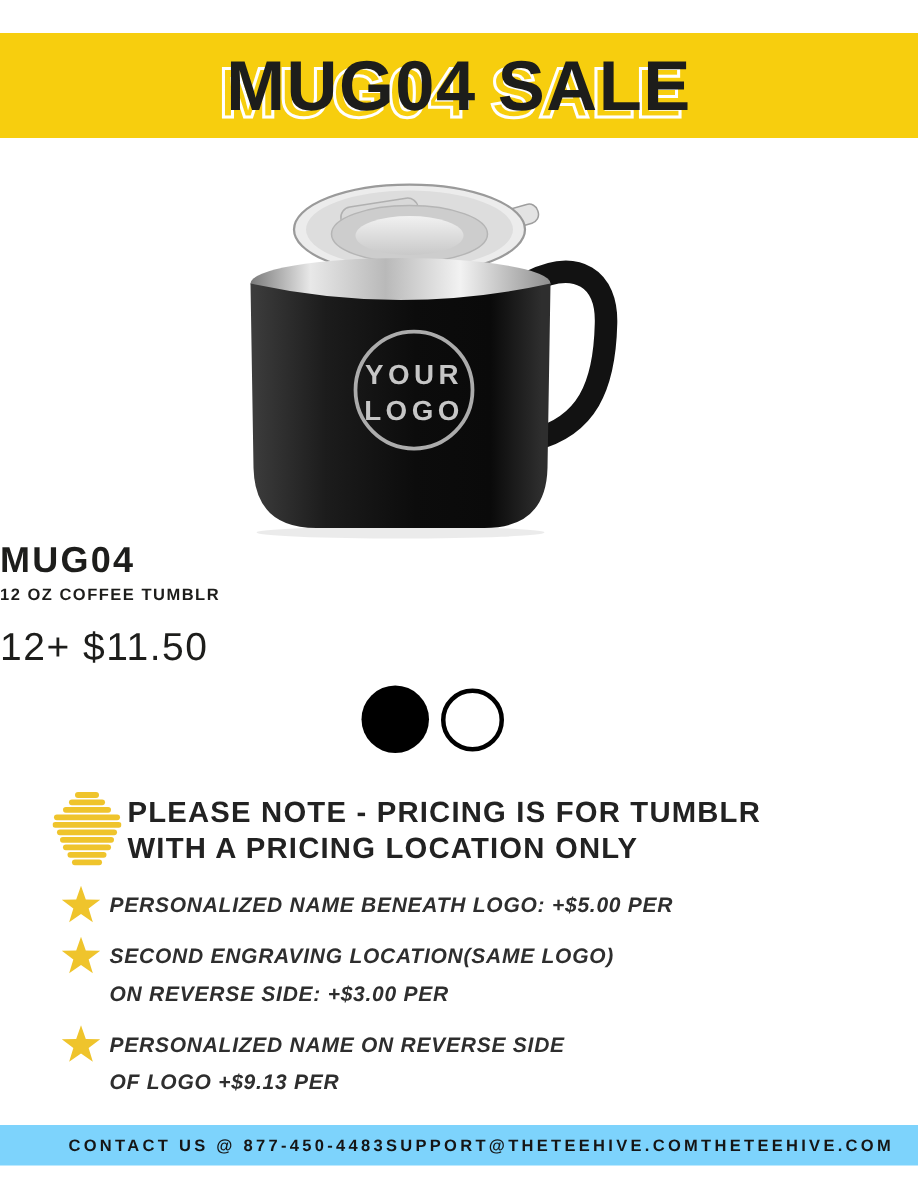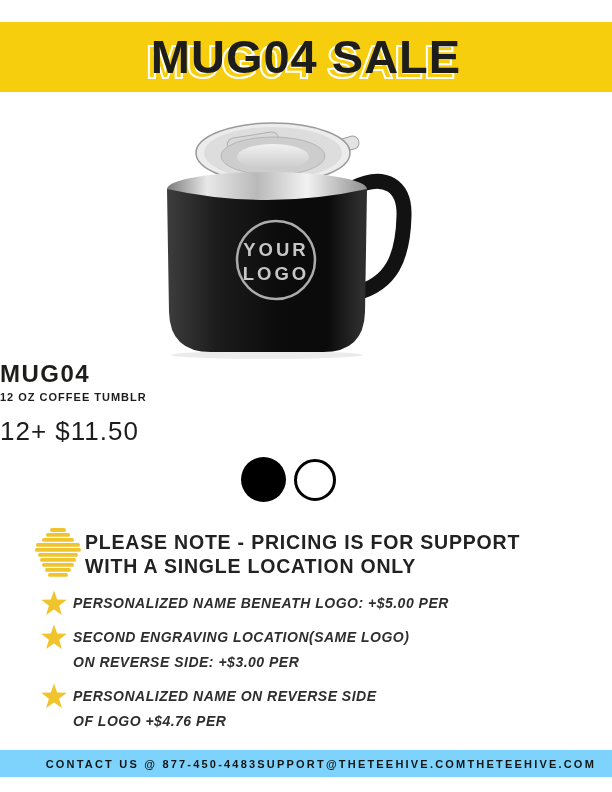--- a/index.html
+++ b/index.html
@@ -220,22 +220,22 @@
       <rect x="1" y="15" width="44" height="3.8" rx="1.9"></rect>
       <rect x="0" y="20" width="46" height="3.8" rx="1.9"></rect>
       <rect x="3" y="25" width="40" height="3.8" rx="1.9"></rect>
       <rect x="5" y="30" width="36" height="3.8" rx="1.9"></rect>
       <rect x="7" y="35" width="32" height="3.8" rx="1.9"></rect>
       <rect x="10" y="40" width="26" height="3.8" rx="1.9"></rect>
       <rect x="13" y="45" width="20" height="3.8" rx="1.9"></rect>
     </g>
   </svg>
   <div class="note-title">
-    <div>PLEASE NOTE - PRICING IS FOR SUPPORT</div>
-    <div>WITH A SINGLE LOCATION ONLY</div>
+    <div>PLEASE NOTE - PRICING IS FOR TUMBLR</div>
+    <div>WITH A PRICING LOCATION ONLY</div>
   </div>
 
   <div class="bullets">
 
     <div class="bullet">
       <svg class="bullet-star" width="28" height="26" viewBox="0 0 28 26">
         <polygon points="14,0.5 17.2,9.6 26.8,9.8 19.1,15.7 21.9,24.9 14,19.4 6.1,24.9 8.9,15.7 1.2,9.8 10.8,9.6" fill="#EFC42C"></polygon>
       </svg>
       <div class="bullet-text">PERSONALIZED NAME BENEATH LOGO: +$5.00 PER</div>
     </div>
@@ -246,21 +246,21 @@
       </svg>
       <div class="bullet-text">SECOND ENGRAVING LOCATION(SAME LOGO)</div>
       <div class="bullet-text">ON REVERSE SIDE: +$3.00 PER</div>
     </div>
 
     <div class="bullet">
       <svg class="bullet-star" width="28" height="26" viewBox="0 0 28 26">
         <polygon points="14,0.5 17.2,9.6 26.8,9.8 19.1,15.7 21.9,24.9 14,19.4 6.1,24.9 8.9,15.7 1.2,9.8 10.8,9.6" fill="#EFC42C"></polygon>
       </svg>
       <div class="bullet-text">PERSONALIZED NAME ON REVERSE SIDE</div>
-      <div class="bullet-text">OF LOGO +$4.76 PER</div>
+      <div class="bullet-text">OF LOGO +$9.13 PER</div>
     </div>
 
   </div>
 
   <div class="footer">
     <span>CONTACT US @ 877-450-4483</span>
     <a href="#">SUPPORT@THETEEHIVE.COM</a>
     <a href="#">THETEEHIVE.COM</a>
   </div>
 

